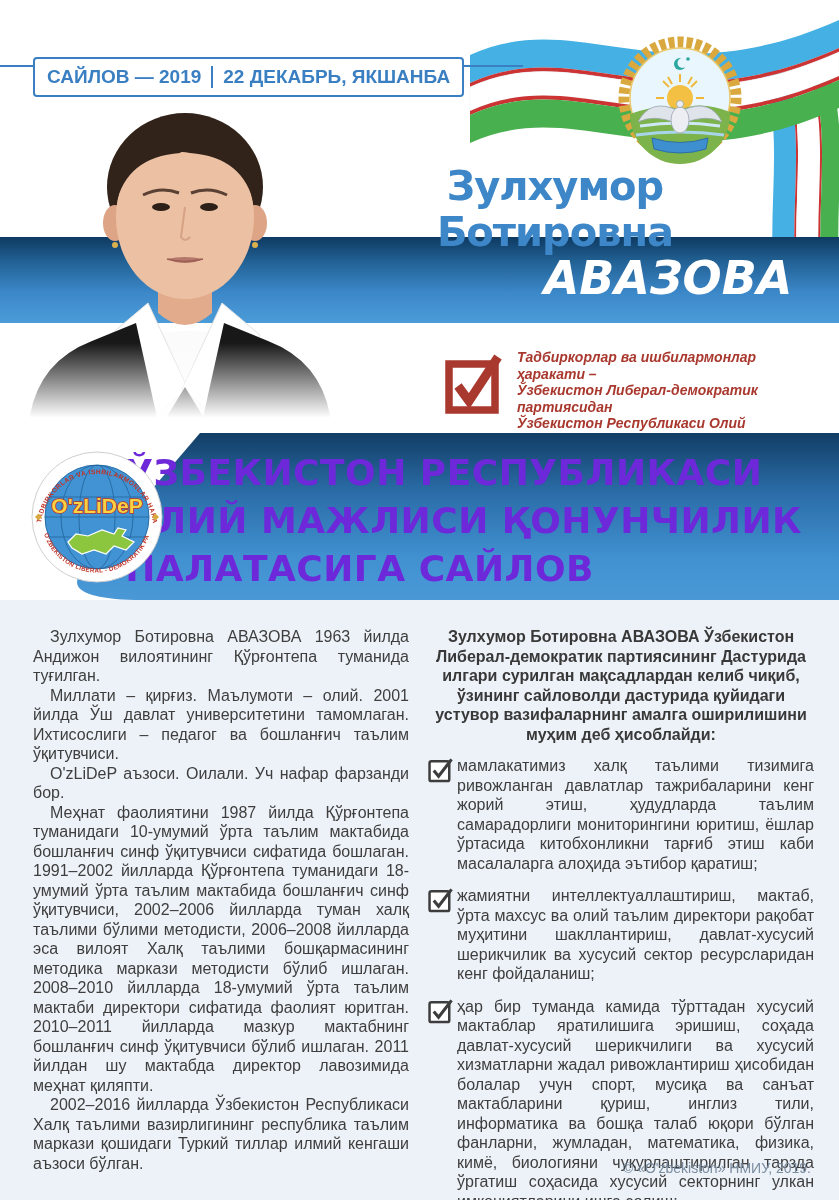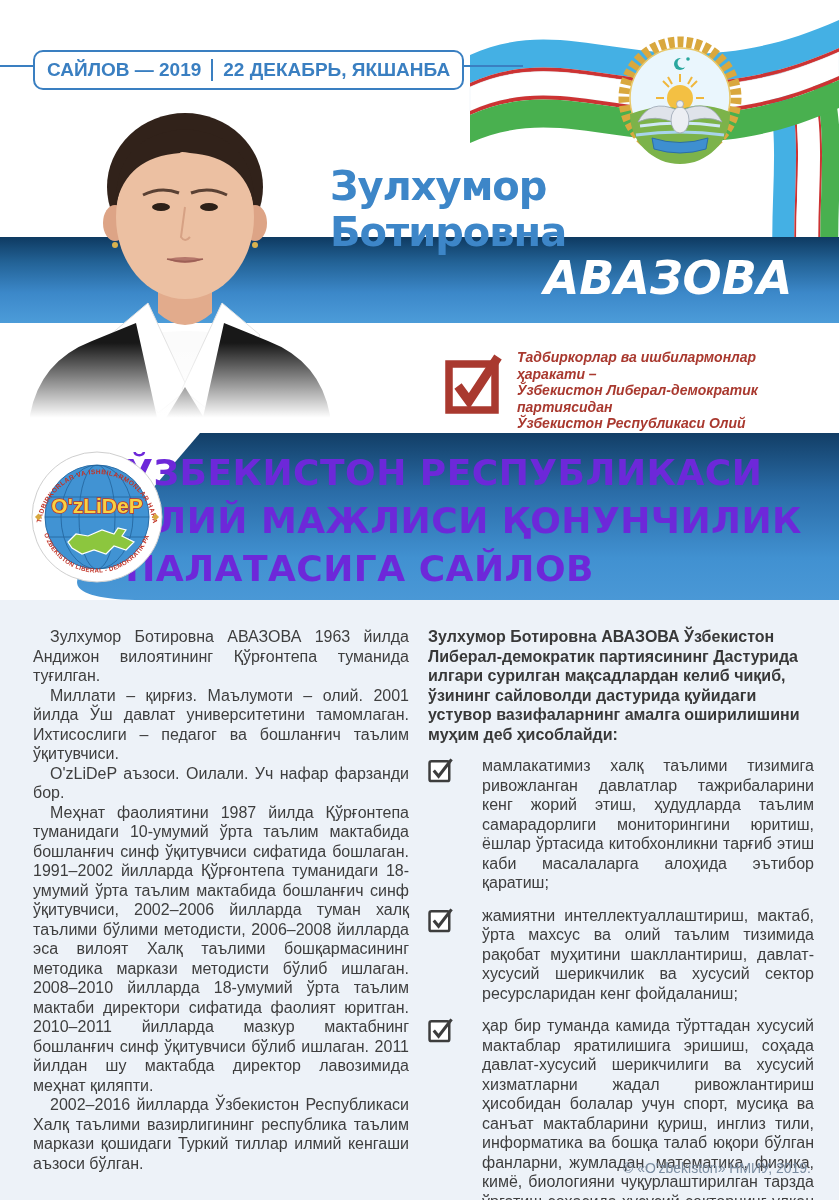--- a/index.html
+++ b/index.html
@@ -6,34 +6,34 @@
   .page{
     position:relative;width:839px;height:1200px;margin:0 auto;
     background:#ffffff;overflow:hidden;
     font-family:"Liberation Sans","DejaVu Sans",sans-serif;
   }
   
   .badge-line{position:absolute;height:2px;background:#3a7fc1;top:65px;}
   .badge-line.left{left:0;width:33px;}
   .badge-line.right{left:327px;width:196px;}
   .election-badge{
-    position:absolute;left:33px;top:50px;height:36px;
-    border:2.5px solid #3a7fc1;border-radius:10px;background:#fff;
+    position:absolute;left:33px;top:57px;height:36px;
+    border:2.5px solid #3a7fc1;border-radius:4px;background:#fff;
     display:flex;align-items:center;padding:0 12px;gap:10px;
     color:#3a7fc1;font-weight:bold;font-size:19px;white-space:nowrap;
   }
   .election-badge .divider{width:2px;height:22px;background:#3a7fc1;}
   
   .flag-decoration{position:absolute;left:400px;top:0;width:439px;height:360px;}
   
   .portrait{position:absolute;left:30px;top:95px;width:300px;height:336px;}
   
   .candidate-name{
     position:absolute;left:330px;top:163px;width:450px;height:52px;
-    color:#3d86c8;font-weight:bold;font-size:40px;
+    text-align:center;color:#3d86c8;font-weight:bold;font-size:40px;
     letter-spacing:-1px;font-family:"DejaVu Sans","Liberation Sans",sans-serif;
   }
   .surname-band{
     position:absolute;left:0;top:237px;width:839px;height:86px;
     background:linear-gradient(180deg,#0e3a61 0%,#236397 30%,#3c88c9 65%,#4c9cd9 100%);
     font-style:italic;
   }
   .surname-band .surname{
     position:absolute;left:453px;top:14px;width:430px;text-align:center;
     color:#fff;font-weight:bold;font-size:46px;letter-spacing:0;
@@ -53,22 +53,22 @@
     color:#6d28d9;font-weight:bold;font-size:36px;line-height:48px;letter-spacing:.5px;
     font-family:"DejaVu Sans","Liberation Sans",sans-serif;
   }
   .party-logo{position:absolute;left:30px;top:450px;width:134px;height:134px;}
   
   .body-bg{position:absolute;left:0;top:600px;width:839px;height:600px;background:#edf2f8;}
   .col{position:absolute;top:627px;font-size:16px;line-height:19.5px;color:#3e3e3e;}
   .col-left{left:33px;width:376px;text-align:justify;}
   .col-left p{margin:0;text-indent:17px;}
   .col-right{left:428px;width:386px;}
-  .program-intro{font-weight:bold;text-align:left;margin:0 0 4px 0;color:#383838;}
-  .program-item{display:flex;gap:29px;margin:12px 0 13px 0;}
+  .program-intro{font-weight:bold;text-align:center;margin:0 0 4px 0;color:#383838;}
+  .program-item{display:flex;gap:4px;margin:12px 0 13px 0;}
   .program-item .check{flex:none;width:25px;height:26px;margin-top:1px;}
   .program-item .item-text{flex:1;text-align:justify;}
   
   .imprint{
     position:absolute;right:28px;top:1160px;font-size:14px;color:#7a8ca0;
     display:flex;gap:22px;white-space:nowrap;flex-direction:column;
   }
 </style>
 </head>
 <body>
@@ -246,21 +246,21 @@
         <path d="M 6 13.5 L 11 19.5 L 24.5 2" fill="none" stroke="#3d3d3d" stroke-width="3.2"></path>
       </svg>
       <span class="item-text">мамлакатимиз халқ таълими тизимига ривожланган давлатлар тажрибаларини кенг жорий этиш, ҳудудларда таълим самарадорлиги мониторингини юритиш, ёшлар ўртасида китобхонликни тарғиб этиш каби масалаларга алоҳида эътибор қаратиш;</span>
     </div>
 
     <div class="program-item">
       <svg class="check" viewBox="0 0 26 26">
         <rect x="1.6" y="4" width="20.5" height="20.5" rx="2" fill="#fff" stroke="#3d3d3d" stroke-width="2.6"></rect>
         <path d="M 6 13.5 L 11 19.5 L 24.5 2" fill="none" stroke="#3d3d3d" stroke-width="3.2"></path>
       </svg>
-      <span class="item-text">жамиятни интеллектуаллаштириш, мактаб, ўрта махсус ва олий таълим тизимида рақобат муҳитини шакллантириш, давлат-хусусий шерикчилик ва хусусий сектор ресурсларидан кенг фойдаланиш;</span>
+      <span class="item-text">жамиятни интеллектуаллаштириш, мактаб, ўрта махсус ва олий таълим директори рақобат муҳитини шакллантириш, давлат-хусусий шерикчилик ва хусусий сектор ресурсларидан кенг фойдаланиш;</span>
     </div>
 
     <div class="program-item">
       <svg class="check" viewBox="0 0 26 26">
         <rect x="1.6" y="4" width="20.5" height="20.5" rx="2" fill="#fff" stroke="#3d3d3d" stroke-width="2.6"></rect>
         <path d="M 6 13.5 L 11 19.5 L 24.5 2" fill="none" stroke="#3d3d3d" stroke-width="3.2"></path>
       </svg>
       <span class="item-text">ҳар бир туманда камида тўрттадан хусусий мактаблар яратилишига эришиш, соҳада давлат-хусусий шерикчилиги ва хусусий хизматларни жадал ривожлантириш ҳисобидан болалар учун спорт, мусиқа ва санъат мактабларини қуриш, инглиз тили, информатика ва бошқа талаб юқори бўлган фанларни, жумладан, математика, физика, кимё, биологияни чуқурлаштирилган тарзда ўргатиш соҳасида хусусий секторнинг улкан имкониятларини ишга солиш;</span>
     </div>
 

